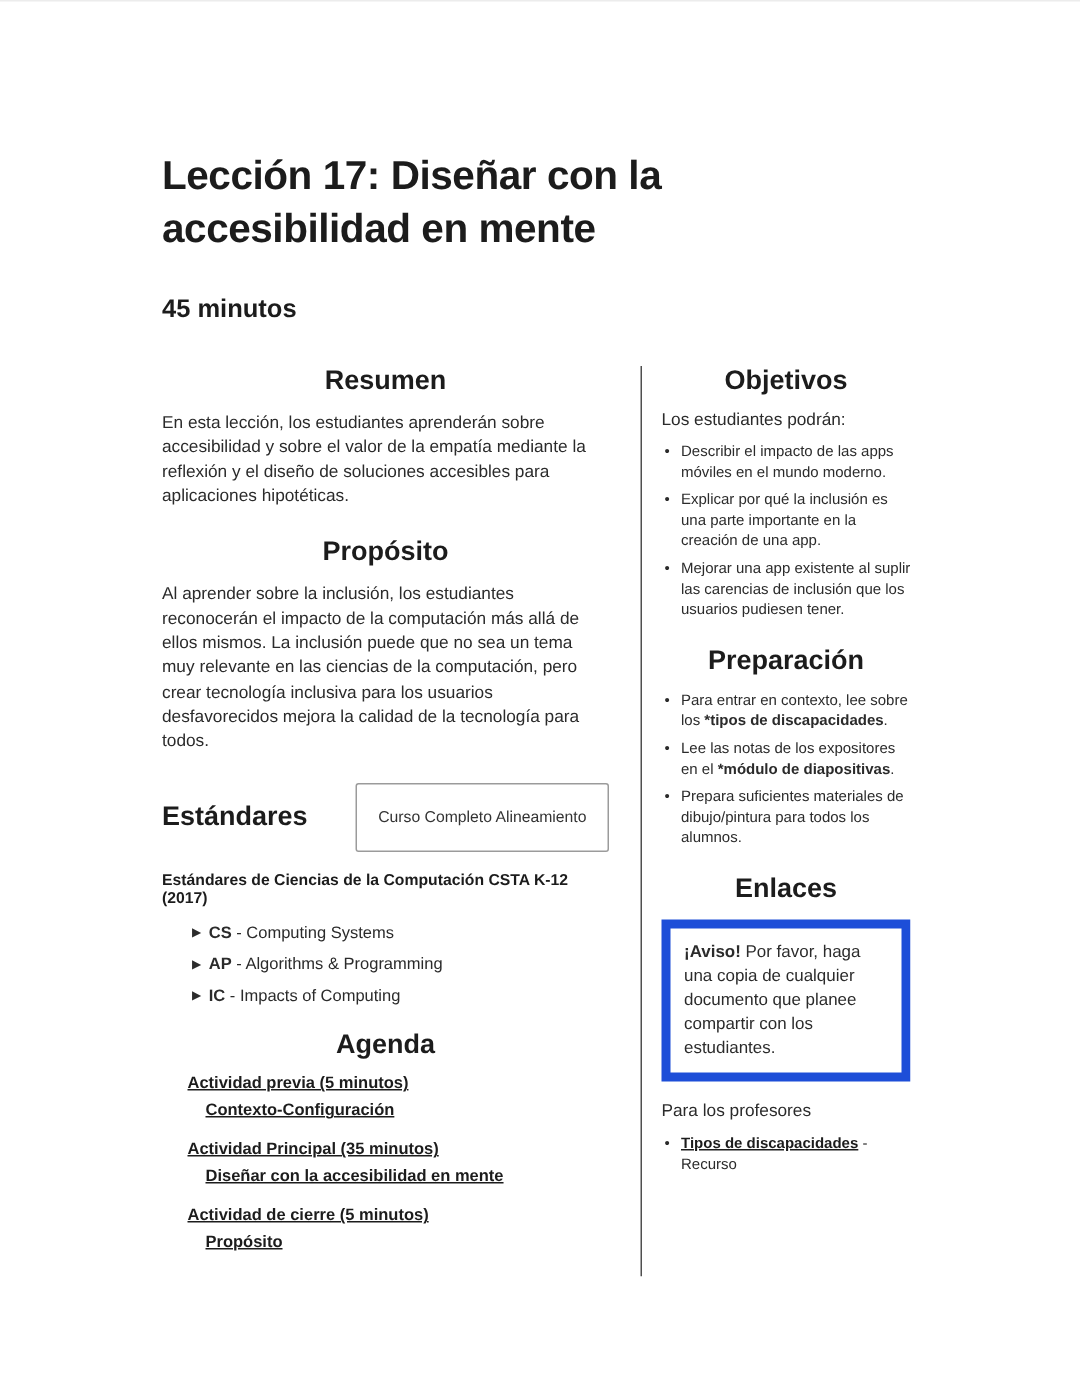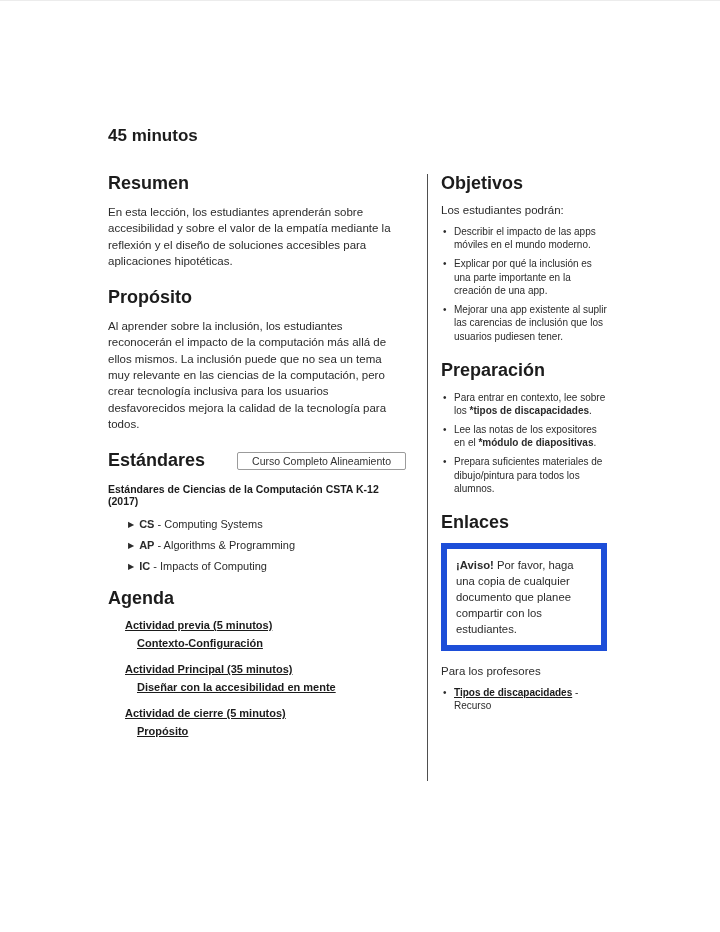--- a/index.html
+++ b/index.html
@@ -26,35 +26,35 @@
     font-weight: 700;
     letter-spacing: -0.3px;
     color: #1c1c1c;
   }
   .duration { margin-top: 26px; font-size: 17px; font-weight: 700; color: #1c1c1c; }
 
   .columns { display: flex; margin-top: 28px; height: 607px; overflow: hidden; }
   .col-left  { flex: 0 0 310px; width: 310px; padding-right: 12px; }
   .col-right { flex: 1; margin-left: 9px; border-left: 1px solid #4f4f4f; padding-left: 13px; }
 
-  h2 { margin: 0 0 11px 0; font-size: 18px; line-height: 1.05; font-weight: 700; color: #1c1c1c; }
+  h2 { margin: 0 0 11px 0; font-size: 18px; line-height: 1.05; font-weight: 700; color: #1c1c1c; text-align: center; }
   h2.mt { margin-top: 17px; }
 
   p.body { font-size: 11.5px; line-height: 1.42; margin: 0 0 19px 0; color: #2b2b2b; }
 
   .std-row { display: flex; justify-content: space-between; align-items: center; margin: 0 0 13px 0; }
   .std-row h2 { margin: 0; }
   .align-btn {
     font-family: inherit;
     background: #ffffff;
     border: 1px solid #9b9b9b;
     border-radius: 2px;
     font-size: 10.5px;
     color: #333333;
-    padding: 2px 14px;
+    padding: 16px 14px;
     cursor: pointer;
     white-space: nowrap;
   }
   .csta { font-size: 10.5px; font-weight: 700; margin: 0 0 11px 0; color: #1c1c1c; }
   .std-item { font-size: 11px; margin: 0 0 9px 20px; color: #2b2b2b; cursor: pointer; }
   .tri { display: inline-block; font-size: 8px; margin-right: 5px; transform: translateY(-1px); color: #2b2b2b; }
   .std-code { font-weight: 700; }
 
   .agenda-item { margin: 0 0 14px 17px; font-size: 11px; }
   .agenda-title { display: block; font-weight: 700; text-decoration: underline; margin-bottom: 6px; color: #1c1c1c; cursor: pointer; }
@@ -78,20 +78,21 @@
 
   .audience { font-size: 11.5px; margin: 14px 0 9px 0; color: #2b2b2b; }
   .doc-link { font-weight: 700; text-decoration: underline; color: #1c1c1c; cursor: pointer; }
 </style>
 </head>
 <body>
 
 <div class="page">
   <div class="doc">
 
+    <h1>Lección 17: Diseñar con la accesibilidad en mente</h1>
     <div class="duration">45 minutos</div>
 
     <div class="columns">
 
       <div class="col-left">
 
         <section>
           <h2>Resumen</h2>
           <p class="body">En esta lección, los estudiantes aprenderán sobre accesibilidad y sobre el valor de la empatía mediante la reflexión y el diseño de soluciones accesibles para aplicaciones hipotéticas.</p>
         </section>

